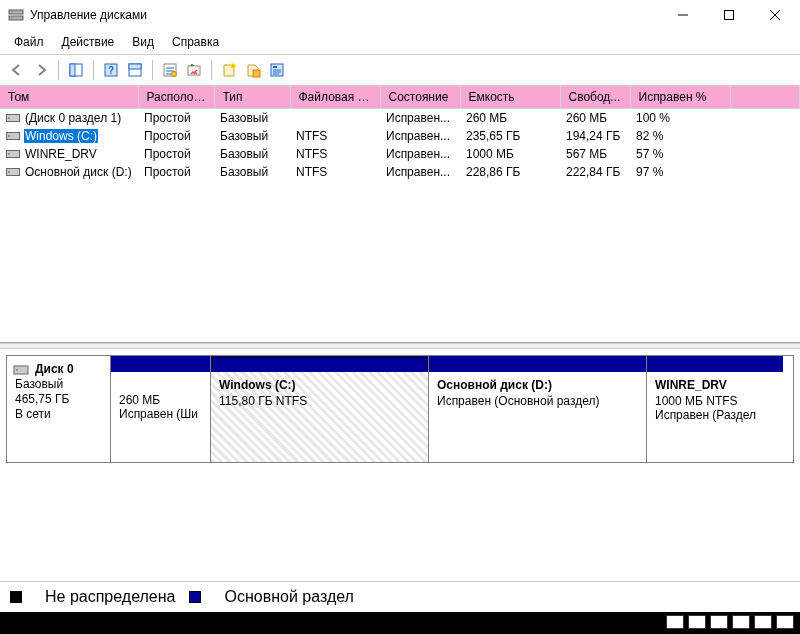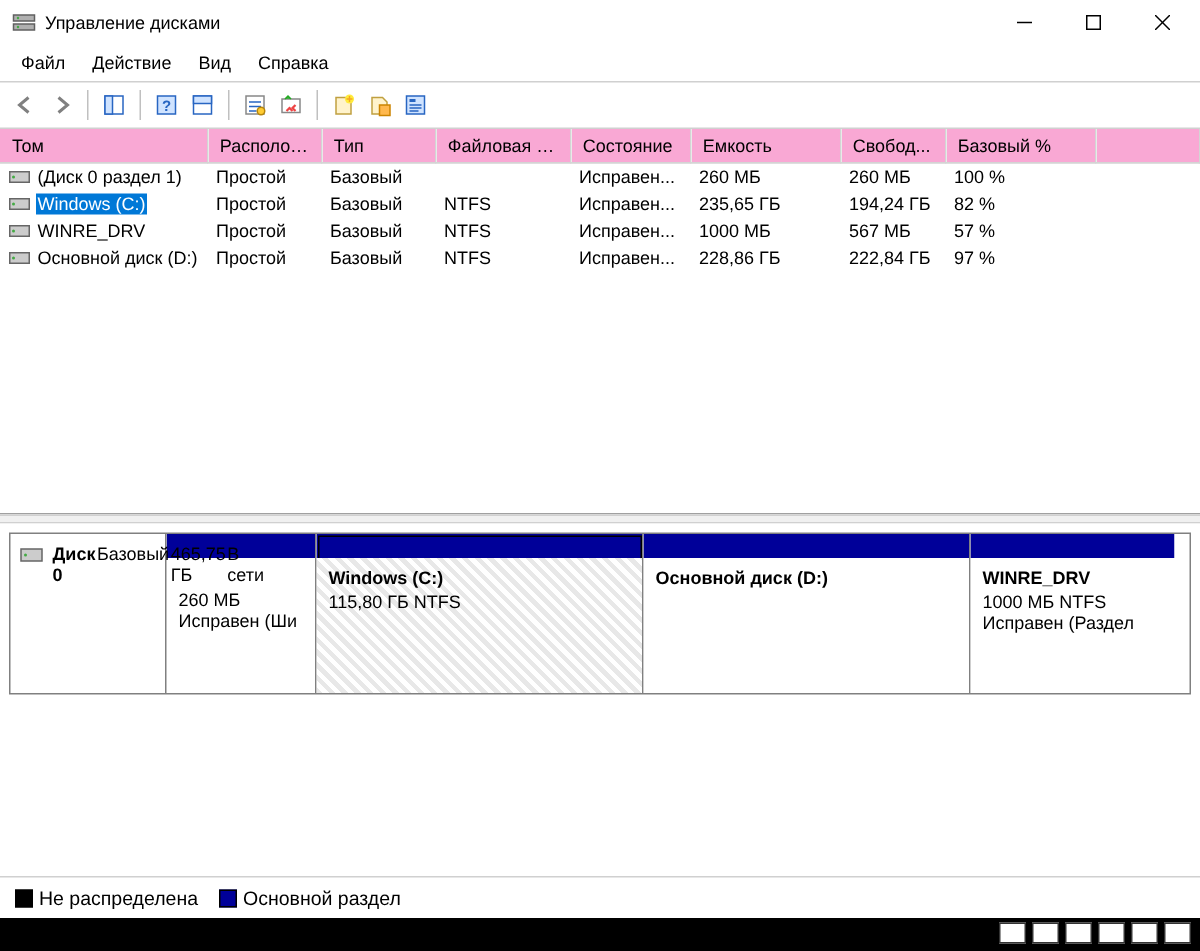--- a/index.html
+++ b/index.html
@@ -118,21 +118,21 @@
     border: 1px solid #808080;
     height: 108px;
     background: #fff;
   }
   .disk-info {
     width: 104px;
     flex: 0 0 104px;
     border-right: 1px solid #808080;
     padding: 6px 8px;
     font-size: 12px;
-    display:flex; flex-direction:row; gap:1px;
+    display:flex; flex-direction:column; gap:1px;
     position: relative;
   }
   .disk-info .disk-ic {
     position:absolute; left:6px; top:6px;
   }
   .disk-info .disk-name { font-weight: bold; margin-left: 20px; }
   .partition {
     border-right: 1px solid #808080;
     display: flex; flex-direction: column;
     overflow: hidden;
@@ -162,21 +162,21 @@
   .part-title { font-weight: bold; margin-bottom: 2px;}
   
   .legend {
     position: absolute;
     left: 0; right: 0; bottom: 22px;
     padding: 6px 10px;
     display: flex; gap: 14px;
     border-top: 1px solid #d0d0d0;
     background:#fff;
   }
-  .legend-item { display:flex; align-items:center; gap:4px; font-size:13px;}
+  .legend-item { display:flex; align-items:center; gap:23px; font-size:16px;}
   .swatch { width:12px; height:12px; border:1px solid #000;}
   .sw-black { background:#000; }
   .sw-blue { background:#000099; }
   
   .taskbar-strip {
     position:absolute; left:0; right:0; bottom:0; height:22px;
     background:#000;
   }
   .taskbar-strip .blips {
     position:absolute; right:6px; top:3px; display:flex; gap:4px;
@@ -308,21 +308,21 @@
     </colgroup>
     <thead>
       <tr>
         <th>Том</th>
         <th>Располож...</th>
         <th>Тип</th>
         <th>Файловая с...</th>
         <th>Состояние</th>
         <th>Емкость</th>
         <th>Свобод...</th>
-        <th>Базовый %</th>
+        <th>Исправен %</th>
         <th></th>
       </tr>
     </thead>
     <tbody id="vol-tbody">
         <tr class="vol-row">
           <td>
             <span class="vol-icon">
               <svg width="14" height="12" viewBox="0 0 14 12">
                 <rect x="0.5" y="2.5" width="13" height="7" fill="#ccc" stroke="#666"></rect>
                 <circle cx="3" cy="6" r="1" fill="#4a4"></circle>
@@ -429,20 +429,21 @@
           <div class="part-header"></div>
           <div class="part-body">
             <div class="part-title">Windows  (C:)</div>
             <div>115,80 ГБ NTFS</div>
           </div>
         </div>
         <div class="partition" style="width: 218px; flex: 0 0 218px;">
           <div class="part-header"></div>
           <div class="part-body">
             <div class="part-title">Основной диск  (D:)</div>
+            <div>Исправен (Основной раздел)</div>
           </div>
         </div>
         <div class="partition" style="width: 136px; flex: 0 0 136px;">
           <div class="part-header"></div>
           <div class="part-body">
             <div class="part-title">WINRE_DRV</div>
             <div>1000 МБ NTFS</div>
             <div>Исправен (Раздел</div>
           </div>
         </div>

